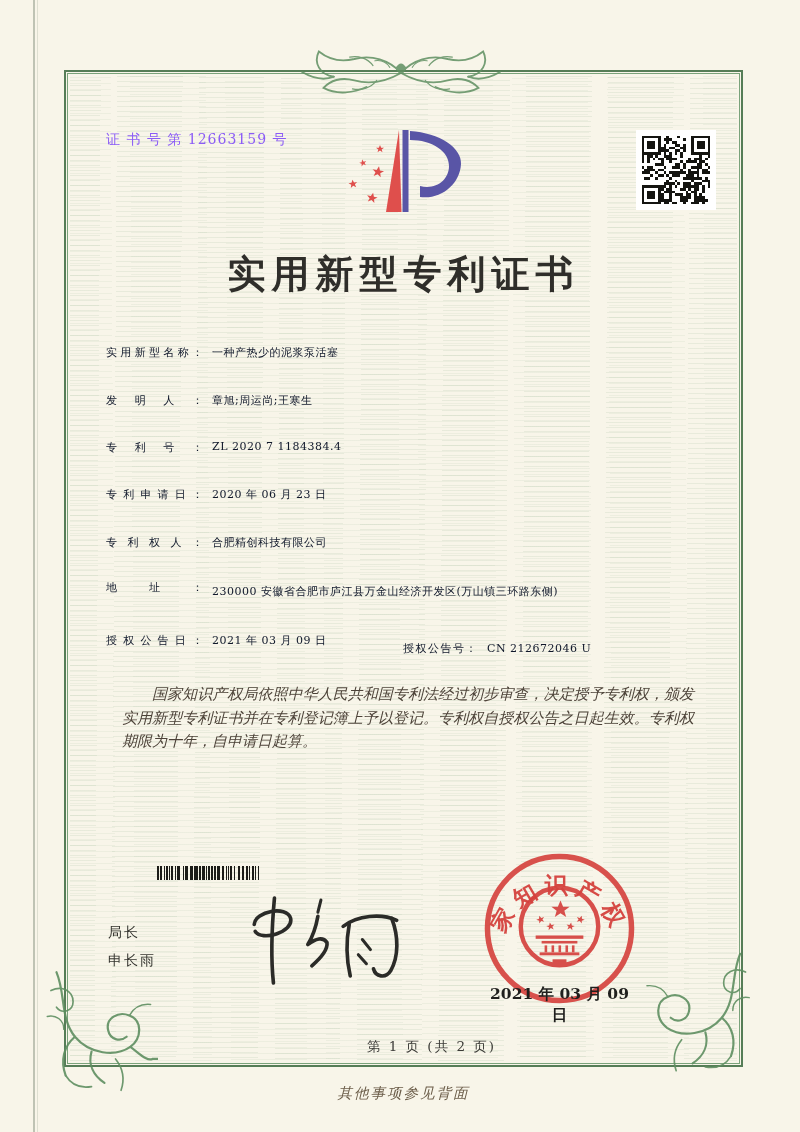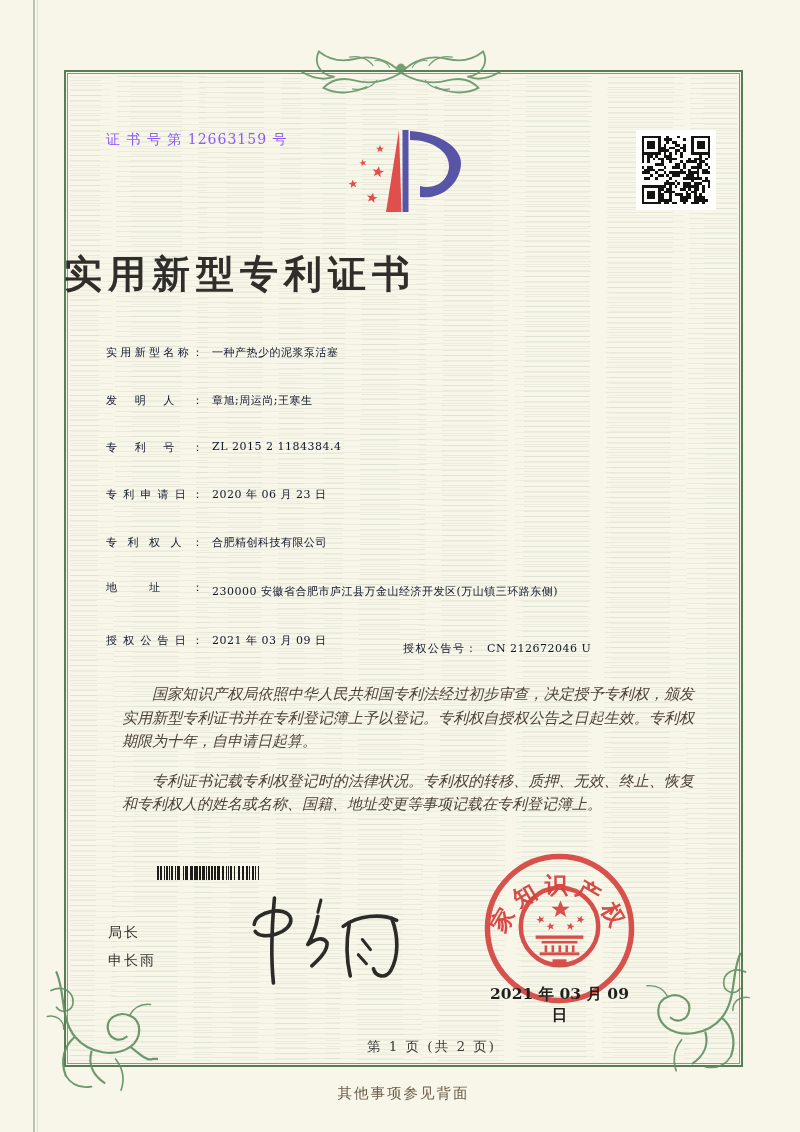--- a/index.html
+++ b/index.html
@@ -10,41 +10,41 @@
   .edge1{left:33px;top:0;width:2px;height:1132px;background:rgba(122,136,116,.45);}
   .edge2{left:37px;top:0;width:1px;height:1132px;background:rgba(122,136,116,.2);}
   
   .frame{left:64px;top:70px;width:679px;height:997px;border:2.5px solid #567d57;box-sizing:border-box;}
   .frame-inner{position:absolute;inset:1px;border:1.2px solid #7aa37b;}
   .guilloche{position:absolute;inset:4px;
      background-image:
        repeating-linear-gradient(0.7deg, rgba(124,164,124,.13) 0 0.8px, rgba(0,0,0,0) 0.8px 5px),
        repeating-linear-gradient(-0.6deg, rgba(124,164,124,.09) 0 0.8px, rgba(0,0,0,0) 0.8px 6px);}
   .cert-number{left:106px;top:131px;font-size:14px;letter-spacing:1px;color:#8b5cf6;}
-  .title{left:64px;top:249px;width:679px;font-size:38px;letter-spacing:6px;
+  .title{left:64px;top:249px;width:679px;text-align:center;font-size:38px;letter-spacing:6px;
          font-weight:600;color:#2f2e2a;}
   .field-row{left:106px;font-size:11px;color:#0f172a;white-space:nowrap;}
   .flabel{display:inline-block;width:97px;text-align:justify;text-align-last:justify;
           vertical-align:top;white-space:nowrap;}
   .fvalue{margin-left:9px;letter-spacing:0.5px;}
   .fvalue-wrap{display:inline-block;margin-left:9px;width:470px;white-space:normal;
                vertical-align:top;line-height:23px;letter-spacing:0.5px;}
   .pair2{position:absolute;left:297px;top:8px;white-space:nowrap;}
   .pair2 .flabel2{letter-spacing:1.5px;}
   .paragraphs{left:106px;top:667px;width:604px;font-size:15px;line-height:23.6px;
               text-align:justify;color:#4c4238;font-style:italic;}
   .paragraphs p{margin:16px;text-indent:2em;}
   .signer{left:108px;font-size:14px;color:#34342f;
           font-family:"Liberation Sans","DejaVu Sans",sans-serif;letter-spacing:2px;}
   .seal-date{left:482px;top:984px;width:155px;text-align:center;font-size:15.5px;
              font-weight:600;color:#1f1f1d;z-index:6;}
   .page-info{left:64px;top:1038px;width:735px;text-align:center;font-size:13.5px;
              letter-spacing:2px;color:#3b3b37;}
   .back-note{left:64px;top:1084px;width:679px;text-align:center;font-size:14.5px;
-             color:#6b5d49;letter-spacing:2px;}
+             font-style:italic;color:#6b5d49;letter-spacing:2px;}
   svg{display:block;}
 </style>
 </head>
 <body>
 
 <div class="abs edge1"></div>
 <div class="abs edge2"></div>
 
 <div class="abs frame">
   <div class="guilloche"></div>
@@ -361,41 +361,40 @@
 
 <div class="abs title">实用新型专利证书</div>
 
 <div class="abs field-row" style="top:345px;">
   <span class="flabel">实用新型名称：</span><span class="fvalue">一种产热少的泥浆泵活塞</span>
 </div>
 <div class="abs field-row" style="top:393px;">
   <span class="flabel">发明人：</span><span class="fvalue">章旭;周运尚;王寒生</span>
 </div>
 <div class="abs field-row" style="top:440px;">
-  <span class="flabel">专利号：</span><span class="fvalue">ZL 2015 2 1184384.4</span>
+  <span class="flabel">专利号：</span><span class="fvalue">ZL 2020 7 1184384.4</span>
 </div>
 <div class="abs field-row" style="top:487px;">
   <span class="flabel">专利申请日：</span><span class="fvalue">2020 年 06 月 23 日</span>
 </div>
 <div class="abs field-row" style="top:535px;">
   <span class="flabel">专利权人：</span><span class="fvalue">合肥精创科技有限公司</span>
 </div>
 <div class="abs field-row" style="top:580px;">
   <span class="flabel">地址：</span><span class="fvalue-wrap">230000 安徽省合肥市庐江县万金山经济开发区(万山镇三环路东侧)</span>
 </div>
 <div class="abs field-row" style="top:633px;width:640px;">
   <span class="flabel">授权公告日：</span><span class="fvalue">2021 年 03 月 09 日</span>
   <span class="pair2">
     <span class="flabel2">授权公告号：</span><span class="fvalue">CN 212672046 U</span>
   </span>
 </div>
 
 <div class="abs paragraphs">
   <p>国家知识产权局依照中华人民共和国专利法经过初步审查，决定授予专利权，颁发实用新型专利证书并在专利登记簿上予以登记。专利权自授权公告之日起生效。专利权期限为十年，自申请日起算。</p>
-  <p>专利证书记载专利权登记时的法律状况。专利权的转移、质押、无效、终止、恢复和专利权人的姓名或名称、国籍、地址变更等事项记载在专利登记簿上。</p>
 </div>
 
 <svg class="abs" style="left:111px;top:866px;" width="197" height="14" viewBox="0 0 98 13" shape-rendering="crispEdges">
   <g id="bar-g" fill="#1c1c18">
       <rect x="0" y="0" width="2" height="13"></rect>
       <rect x="3" y="0" width="2" height="13"></rect>
       <rect x="7" y="0" width="1" height="13"></rect>
       <rect x="9" y="0" width="1" height="13"></rect>
       <rect x="11" y="0" width="1" height="13"></rect>
       <rect x="13" y="0" width="2" height="13"></rect>

